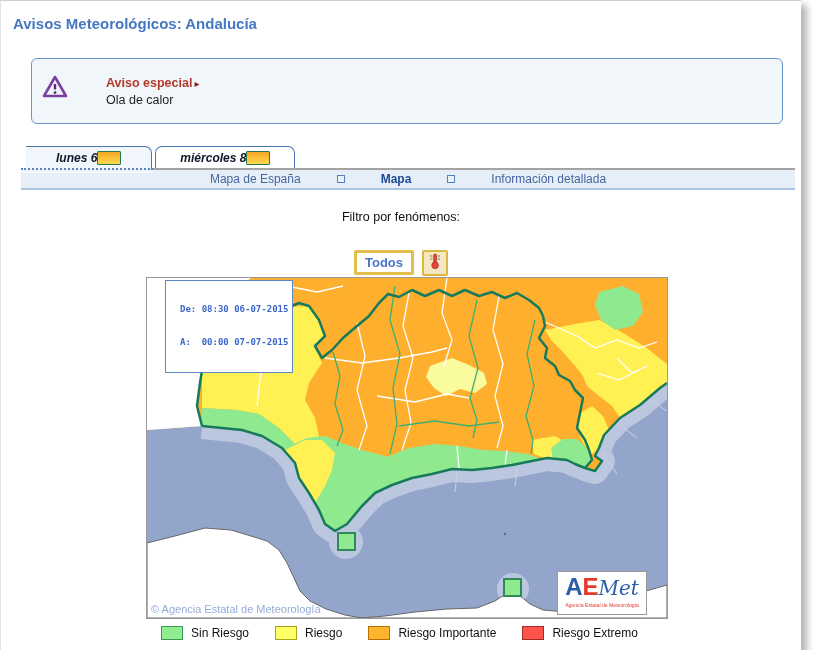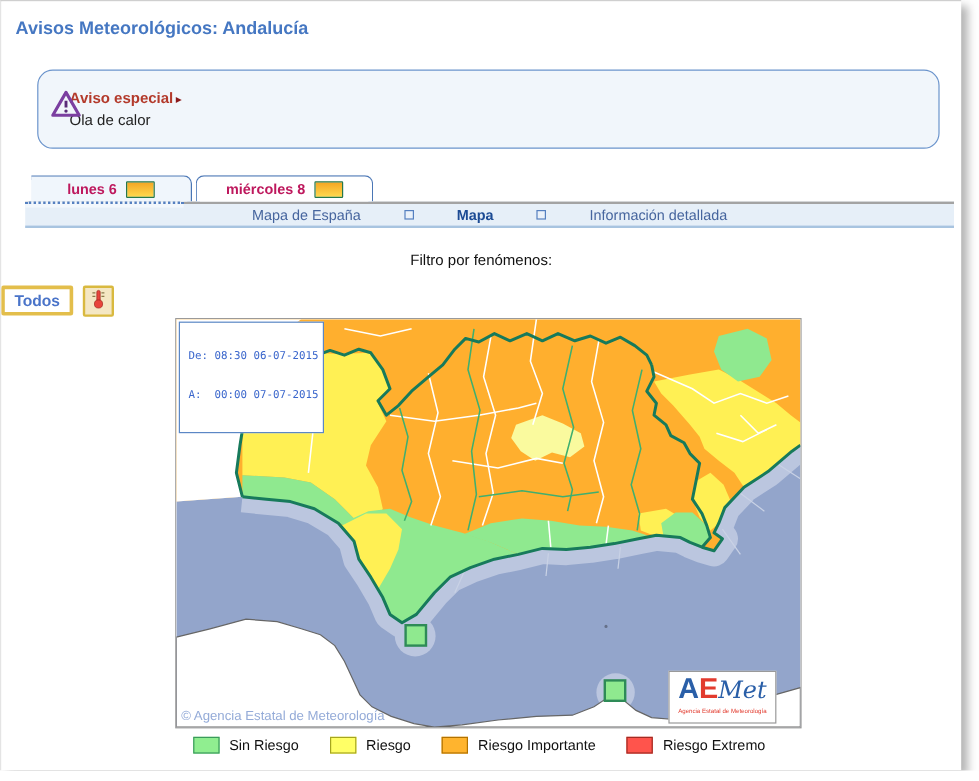--- a/index.html
+++ b/index.html
@@ -4,55 +4,55 @@
 <style>
   html,body{margin:0;padding:0;background:#ffffff;}
   body{font-family:"Liberation Sans",sans-serif;color:#222;}
   .card{position:relative;width:800px;min-height:641px;margin:0;background:#fff;
         border-top:1px solid #cfcfcf;border-left:1px solid #e4e4e4;
         box-shadow:6px 5px 7px rgba(120,120,120,.55);overflow:hidden;}
   
   .page-title{margin:14px 0 0 12px;font-size:15px;font-weight:bold;color:#4577C2;height:18px;}
   
   .warnbox{position:relative;margin:25px 18px 0 30px;height:50px;background:#F1F6FB;
-           border:1px solid #6B94CC;border-radius:13px;padding:14px 10px 0 26px;}
+           border:1px solid #6B94CC;border-radius:6px;padding:14px 10px 0 74px;}
   .warn-icon{position:absolute;left:10px;top:16px;width:26px;height:24px;}
   .warn-title{font-size:12.5px;font-weight:bold;color:#B33A2B;}
   .warn-arrow{font-size:10px;color:#8B1A1A;margin-left:2px;}
   .warn-desc{font-size:12.5px;color:#222;margin-top:2px;}
   
   .tabwrap{position:relative;margin:21px 6px 0 20px;}
   .tabs-row{display:flex;align-items:flex-end;padding-left:5px;gap:3px;height:23px;}
-  .tab{display:flex;align-items:center;justify-content:center;gap:8px;height:21px;
+  .tab{display:flex;align-items:center;justify-content:center;height:21px;
        border:1px solid #4A76B5;border-bottom:none;border-radius:7px 7px 0 0;background:#fff;
-       font-size:12px;font-weight:bold;color:#be185d;padding:0 24px;cursor:pointer;}
+       font-size:12px;font-weight:bold;color:#0f172a;padding:0 24px;cursor:pointer;font-style:italic;}
   .tab.active{background:#F0F6FC;border-left:none;border-radius:0 7px 0 0;padding:0 30px;}
   .risk-sq{width:22px;height:12px;border:1px solid #27784A;border-radius:1px;
            background:linear-gradient(180deg,#F4A623 0%,#FFD94E 100%);}
   .dotted-under{position:absolute;left:0;top:23px;width:132px;height:3px;background:#F2F7FC;
                 border-top:2px dotted #5580C0;z-index:3;}
   .navbar{display:flex;align-items:center;justify-content:center;gap:36px;height:18px;
           background:#E6EFF8;border-top:2px solid #a3a3a3;border-bottom:2px solid #A8C4E0;}
   .nav-link{font-size:12px;color:#46659E;text-decoration:none;cursor:pointer;}
   .nav-link.active{font-weight:bold;color:#1C4B94;}
   .navsq{width:6px;height:6px;border:1px solid #5580C0;background:#EAF1F9;display:inline-block;}
   
   .filter-label{margin-top:20px;text-align:center;font-size:12.5px;color:#111;height:15px;}
-  .btnrow{display:flex;justify-content:flex-start;align-items:center;gap:8px;margin-top:12px;height:27px;}
+  .btnrow{display:flex;justify-content:center;align-items:center;gap:8px;margin-top:24px;height:27px;}
   .todos-btn{height:25px;min-width:56px;background:#fff;border:3px solid #E3BE4B;border-radius:2px;
              color:#4A74C9;font-weight:bold;font-size:13px;font-family:"Liberation Sans",sans-serif;
              padding:0 8px;cursor:pointer;}
   .thermo-btn{width:26px;height:26px;background:#F4E7C3;border:2px solid #D9B93F;border-radius:2px;
               display:flex;align-items:center;justify-content:center;cursor:pointer;padding:0;}
   
   .mapbox{position:relative;width:520px;height:340px;margin:1px 0 0 145px;border:1px solid #9a9a9a;}
   .mapbox svg{display:block;}
-  .map-datebox{position:absolute;left:2px;top:2px;background:#fff;border:1px solid #5B87C5;
-               padding:1px 4px 2px 7px;font-family:"DejaVu Sans Mono",monospace;font-size:9px;
-               font-weight:normal;color:#3A66CC;line-height:11px;white-space:pre;}
+  .map-datebox{position:absolute;left:18px;top:2px;background:#fff;border:1px solid #5B87C5;
+               padding:1px 4px 2px 14px;font-family:"DejaVu Sans Mono",monospace;font-size:9px;
+               font-weight:bold;color:#3A66CC;line-height:11px;white-space:pre;}
   .map-copyright{position:absolute;left:4px;bottom:3px;font-size:11px;color:#94ABD8;}
   .map-logo{position:absolute;right:20px;bottom:3px;width:88px;height:42px;background:#fff;
             border:1px solid #9a9a9a;text-align:center;overflow:hidden;}
   .logo-line{line-height:30px;height:30px;}
   .logo-a{font-size:24px;font-weight:bold;color:#2A5FA8;}
   .logo-e{font-size:24px;font-weight:bold;color:#E23B2E;}
   .logo-met{font-size:20px;font-style:italic;color:#2A5FA8;font-family:"DejaVu Serif",serif;}
   .logo-sub{font-size:6px;color:#E23B2E;line-height:7px;transform:scale(.85);}
   
   .legend{display:flex;align-items:center;gap:26px;margin:7px 0 10px 160px;height:14px;}

